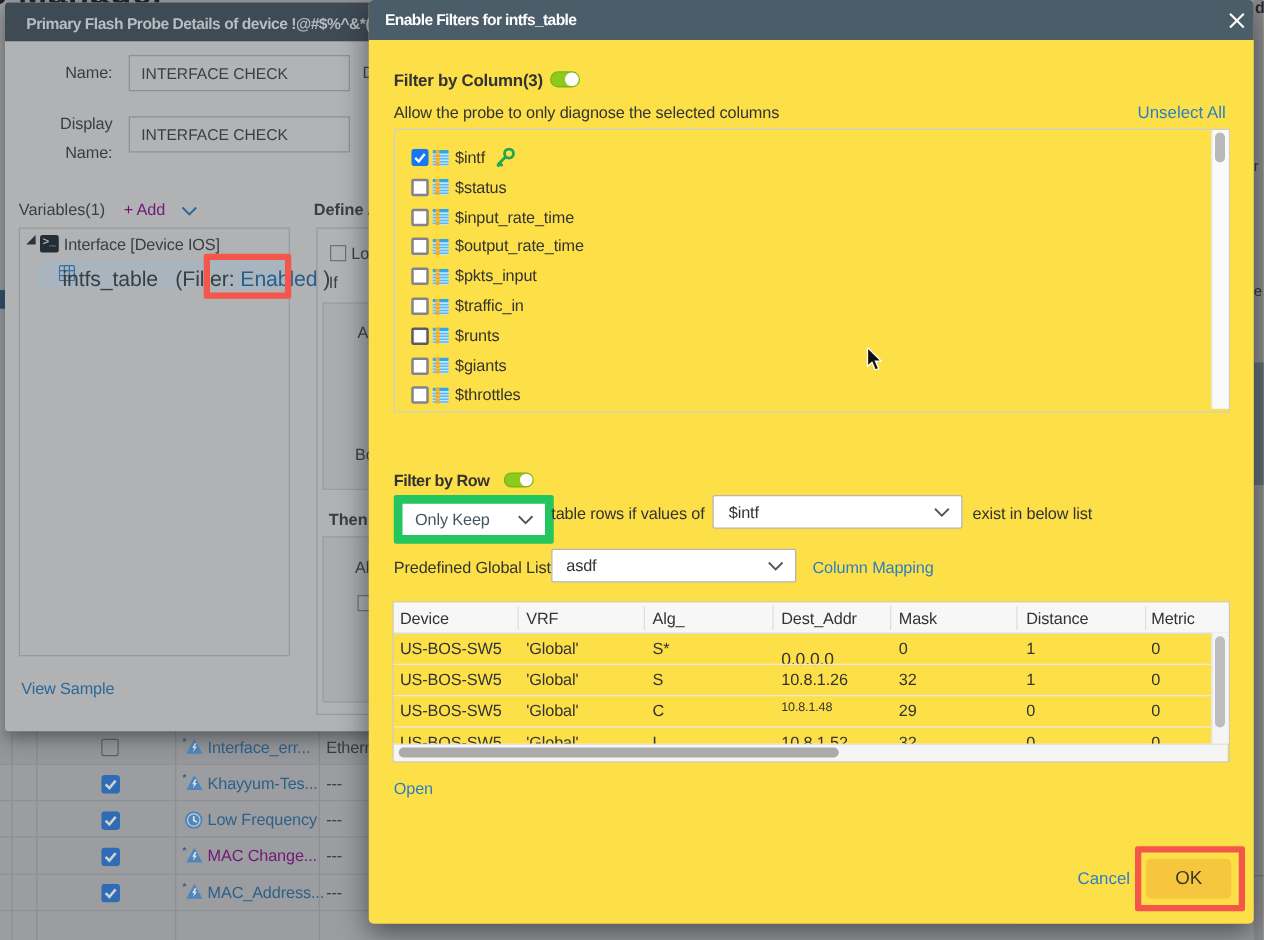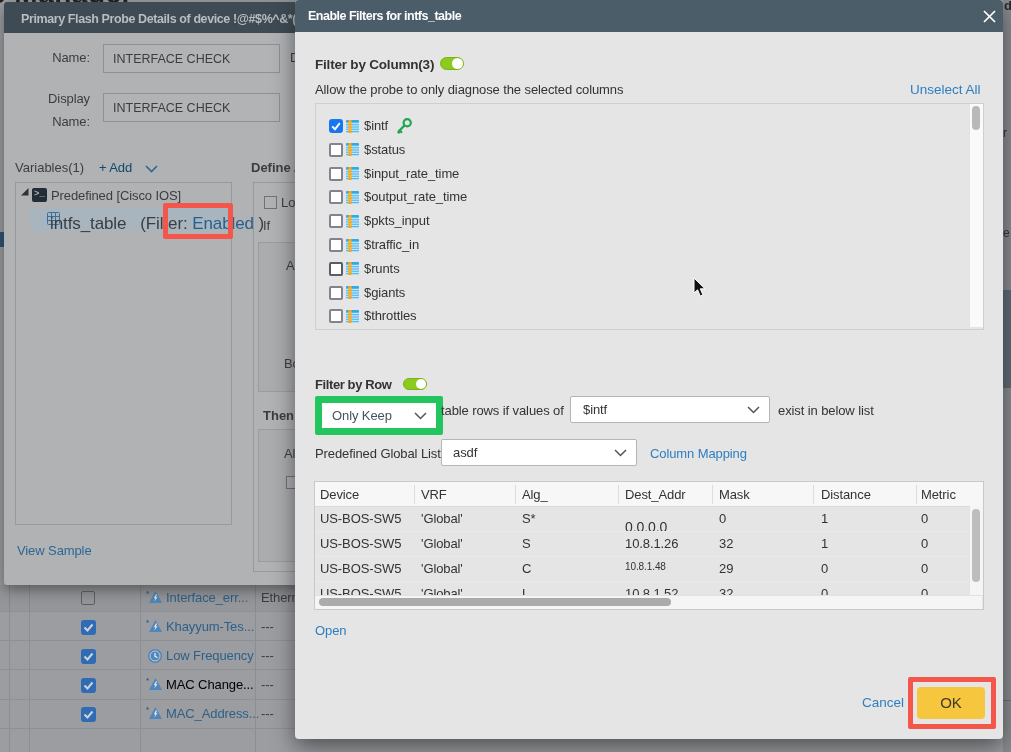--- a/index.html
+++ b/index.html
@@ -74,21 +74,21 @@
     </svg>
   <svg class="abs" style="left:146px;top:705px" width="17" height="16">
       <path d="M9.5 2 L16 14 L3 14 Z" fill="#4f86bb"></path>
       <path d="M9.8 5.5 L7.8 9.3 L9.3 9.3 L8.3 12.6 L11.6 8.3 L9.9 8.3 L11.2 5.5 Z" fill="#dfe4e8"></path>
       <text x="0" y="7" font-size="8" fill="#2c5f8c" font-weight="bold">*</text>
     </svg>
 
   <div class="abs" style="left:166px;top:590px;font-size:13px;letter-spacing:-0.1px;color:#2e6088">Interface_err...</div>
   <div class="abs" style="left:166px;top:619px;font-size:13px;letter-spacing:-0.1px;color:#2e6088">Khayyum-Tes...</div>
   <div class="abs" style="left:166px;top:648px;font-size:13px;letter-spacing:-0.1px;color:#2e6088">Low Frequency</div>
-  <div class="abs" style="left:166px;top:677px;font-size:13px;letter-spacing:-0.1px;color:#000000">MAC Change...</div>
+  <div class="abs" style="left:166px;top:677px;font-size:13px;letter-spacing:-0.1px;color:#701a75">MAC Change...</div>
   <div class="abs" style="left:166px;top:706px;font-size:13px;letter-spacing:-0.1px;color:#2e6088">MAC_Address...</div>
   <div class="abs" style="left:261px;top:590px;font-size:13px;letter-spacing:-0.1px;color:#3a3c3e">Etherne</div>
   <div class="abs" style="left:261px;top:619px;font-size:13px;letter-spacing:-0.1px;color:#3a3c3e">---</div>
   <div class="abs" style="left:261px;top:648px;font-size:13px;letter-spacing:-0.1px;color:#3a3c3e">---</div>
   <div class="abs" style="left:261px;top:677px;font-size:13px;letter-spacing:-0.1px;color:#3a3c3e">---</div>
   <div class="abs" style="left:261px;top:706px;font-size:13px;letter-spacing:-0.1px;color:#3a3c3e">---</div>
 
   <div class="abs" style="left:1003px;top:0;width:8px;height:752px;background:#8a8c8f">
     <div class="abs" style="left:1px;top:-2px;font-size:13px;font-weight:bold;color:#26282a">d</div>
     <div class="abs" style="left:0;top:126px;font-size:12px;color:#2e3032">r</div>
@@ -103,33 +103,33 @@
     <div class="abs" style="left:17px;top:10px;font-size:12.5px;font-weight:bold;letter-spacing:-0.4px;color:#b7bdc1;white-space:nowrap">Primary Flash Probe Details of device !@#$%^&amp;*()_N</div>
   </div>
 
   <div class="abs" style="left:20px;top:48px;width:66px;text-align:right;font-size:13px;letter-spacing:-0.1px;color:#3b3d3f">Name:</div>
   <div class="abs" style="left:99px;top:42px;width:166px;height:27px;border:1px solid #8e9194;background:#b1b3b5;font-size:12.5px;color:#3b3d3f;line-height:28px;padding-left:9px">INTERFACE CHECK</div>
   <div class="abs" style="left:286px;top:48px;font-size:13px;letter-spacing:-0.1px;color:#3b3d3f">D</div>
   <div class="abs" style="left:20px;top:85px;width:66px;text-align:right;font-size:13px;letter-spacing:-0.1px;color:#3b3d3f;line-height:23px">Display<br>Name:</div>
   <div class="abs" style="left:99px;top:91px;width:166px;height:27px;border:1px solid #8e9194;background:#b1b3b5;font-size:12.5px;color:#3b3d3f;line-height:28px;padding-left:9px">INTERFACE CHECK</div>
 
   <div class="abs" style="left:11px;top:158px;font-size:13px;font-weight:normal;color:#3b3d3f">Variables(1)</div>
-  <div class="abs" style="left:95px;top:158px;font-size:13px;letter-spacing:-0.1px;color:#0c4a6e">+ Add</div>
+  <div class="abs" style="left:95px;top:158px;font-size:13px;letter-spacing:-0.1px;color:#701a75">+ Add</div>
   <svg class="abs" style="left:141px;top:163px" width="13" height="8">
       <polyline points="1,1 6.5,6.5 12,1" fill="none" stroke="#2d6796" stroke-width="1.6"></polyline>
     </svg>
 
   <div class="abs" style="left:11px;top:180px;width:215px;height:341px;border:1px solid #97999c"></div>
   <svg class="abs" style="left:17px;top:186px" width="8" height="8">
       <polygon points="0,7.5 7.5,7.5 7.5,0" fill="#303234"></polygon>
     </svg>
   <div class="abs" style="left:28px;top:186px;width:15px;height:14px;background:#232d37;border-radius:2px">
     <div class="abs" style="left:2px;top:1px;font-size:9px;font-weight:bold;color:#a9adb1;font-family:'Liberation Mono',monospace">&gt;_</div>
   </div>
-  <div class="abs" style="left:47px;top:186px;font-size:13px;letter-spacing:-0.1px;color:#3b3d3f">Predefined [Cisco IOS]</div>
+  <div class="abs" style="left:47px;top:186px;font-size:13px;letter-spacing:-0.1px;color:#3b3d3f">Interface [Device IOS]</div>
 
   <div class="abs" style="left:26px;top:206px;width:201px;height:23px;background:#a9b5be"></div>
   <svg class="abs" style="left:43px;top:210px" width="13" height="13">
       <rect x="0.5" y="0.5" width="12" height="12" rx="1" fill="none" stroke="#3a70a0" stroke-width="1"></rect>
       <line x1="0.5" y1="4.5" x2="12.5" y2="4.5" stroke="#3a70a0"></line>
       <line x1="0.5" y1="8.5" x2="12.5" y2="8.5" stroke="#3a70a0"></line>
       <line x1="4.5" y1="0.5" x2="4.5" y2="12.5" stroke="#3a70a0"></line>
       <line x1="8.5" y1="0.5" x2="8.5" y2="12.5" stroke="#3a70a0"></line>
     </svg>
   <div class="abs" style="left:46px;top:212px;font-size:17px;letter-spacing:-0.1px;color:#3b3d3f">intfs_table&nbsp;&nbsp;&nbsp;(Filter: <span style="color:#27608f">Enabled</span> )</div>
@@ -145,21 +145,21 @@
     <div class="abs" style="left:27px;top:15px;font-size:13px;letter-spacing:-0.1px;color:#3b3d3f">A</div>
     <div class="abs" style="left:25px;top:113px;font-size:13px;letter-spacing:-0.1px;color:#3b3d3f">Bo</div>
   </div>
   <div class="abs" style="left:259px;top:406px;font-size:13px;font-weight:bold;color:#3b3d3f;white-space:nowrap">Then</div>
   <div class="abs" style="left:254px;top:427px;width:65px;height:131px;background:#aaacae;border:1px solid #9a9c9f">
     <div class="abs" style="left:25px;top:16px;font-size:13px;letter-spacing:-0.1px;color:#3b3d3f">Al</div>
     <div class="abs" style="left:27px;top:46px;width:11px;height:11px;border:1px solid #6f7276;background:#b0b2b4"></div>
   </div>
 </div>
 
-<div id="modal" class="abs" style="left:295px;top:0;width:708px;height:739px;background:#e5e5e5;border-radius:4px;box-shadow:0 8px 22px rgba(30,32,34,0.6)">
+<div id="modal" class="abs" style="left:295px;top:0;width:708px;height:739px;background:#fde047;border-radius:4px;box-shadow:0 8px 22px rgba(30,32,34,0.6)">
   <div class="abs" style="left:0;top:0;width:708px;height:32px;background:#4c5d6a;border-radius:4px 4px 0 0">
     <div class="abs" style="left:13px;top:9px;font-size:12.5px;font-weight:bold;letter-spacing:-0.5px;color:#fdfdfd">Enable Filters for intfs_table</div>
     <svg class="abs" style="left:688px;top:10px" width="13" height="13">
         <line x1="1" y1="1" x2="12" y2="12" stroke="#fff" stroke-width="1.7"></line>
         <line x1="12" y1="1" x2="1" y2="12" stroke="#fff" stroke-width="1.7"></line>
       </svg>
   </div>
 
   <div class="abs" style="left:20px;top:57px;font-size:13.5px;font-weight:bold;letter-spacing:-0.2px;color:#333">Filter by Column(3)</div>
   <div class="abs" style="left:145px;top:57px;width:22px;height:11px;border:1px solid #7ab40f;border-radius:7px;background:#8ccb1e">

